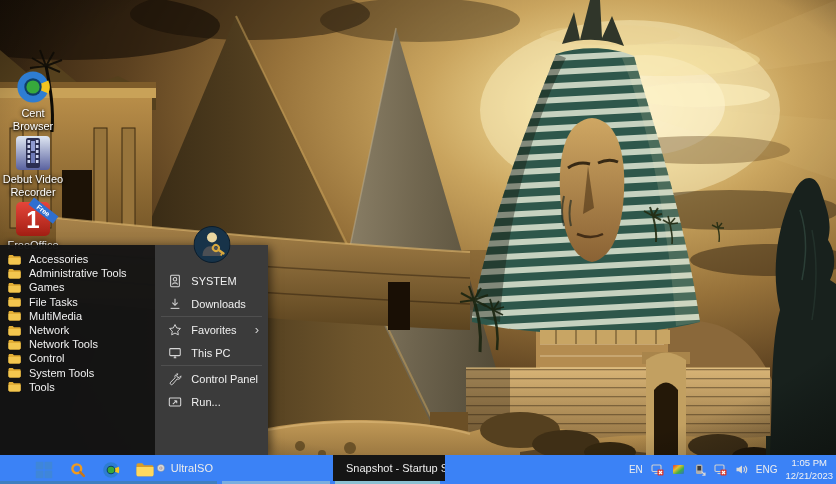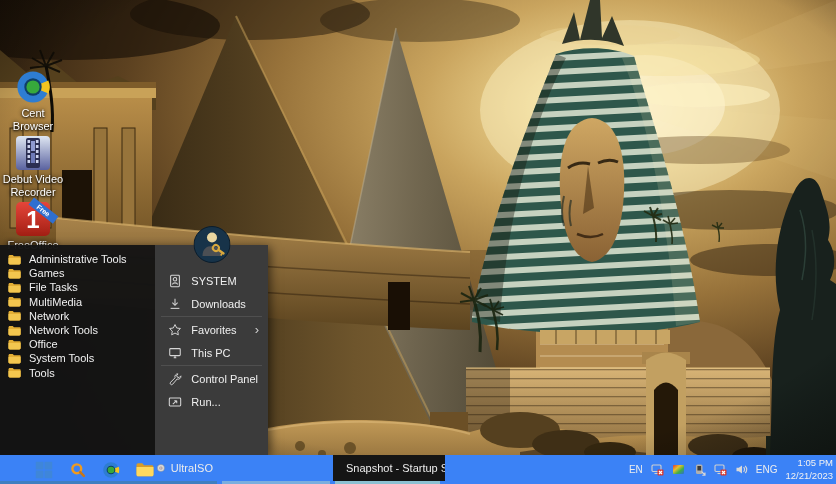--- a/index.html
+++ b/index.html
@@ -30,21 +30,21 @@
 
   
   .taskbar{position:absolute;left:0;bottom:0;width:836px;height:29px;background:#3b82f6;}
   .tb-ico{position:absolute;top:50%;transform:translate(-50%,-50%);cursor:pointer;line-height:0;}
   .app-btn{position:absolute;top:0;bottom:3px;display:flex;align-items:center;gap:6px;
     padding:0 7px;font-size:11px;color:#ececec;box-sizing:border-box;cursor:pointer;white-space:nowrap;overflow:hidden;}
   .strip{position:absolute;bottom:0;height:3px;}
   .tray{position:absolute;right:3px;top:0;height:100%;display:flex;align-items:center;gap:8px;
     font-size:10px;color:#ededed;}
   .tray .t-ic{line-height:0;cursor:pointer;}
-  .clock{text-align:right;font-size:9.5px;line-height:1.3;color:#f2f2f2;cursor:pointer;}
+  .clock{text-align:center;font-size:9.5px;line-height:1.3;color:#f2f2f2;cursor:pointer;}
 </style>
 </head>
 <body>
 
 <div class="screen">
 
   <svg class="wall" viewBox="0 0 836 484">
     <defs>
       <radialGradient id="sky" cx="0.73" cy="0.22" r="0.9">
         <stop offset="0" stop-color="#f8ecc0"></stop>
@@ -276,20 +276,27 @@
     <div class="dlabel">FreeOffice</div>
   </div>
 
   <div class="start-menu">
     <div class="menu-left">
       <div class="menu-row">
         <svg viewBox="0 0 14 11" width="13" height="11">
             <path d="M.5 2.2c0-.9.6-1.6 1.4-1.6h3.2l1.3 1.5h6c.8 0 1.3.6 1.3 1.4v5.8c0 .9-.6 1.6-1.4 1.6H1.9c-.8 0-1.4-.7-1.4-1.6z" fill="#e3ae35"></path>
             <path d="M.5 3.8h13v5.5c0 .9-.6 1.6-1.4 1.6H1.9c-.8 0-1.4-.7-1.4-1.6z" fill="#f3c64f"></path>
           </svg>
+        <span>Accessories</span>
+      </div>
+      <div class="menu-row">
+        <svg viewBox="0 0 14 11" width="13" height="11">
+            <path d="M.5 2.2c0-.9.6-1.6 1.4-1.6h3.2l1.3 1.5h6c.8 0 1.3.6 1.3 1.4v5.8c0 .9-.6 1.6-1.4 1.6H1.9c-.8 0-1.4-.7-1.4-1.6z" fill="#e3ae35"></path>
+            <path d="M.5 3.8h13v5.5c0 .9-.6 1.6-1.4 1.6H1.9c-.8 0-1.4-.7-1.4-1.6z" fill="#f3c64f"></path>
+          </svg>
         <span>Administrative Tools</span>
       </div>
       <div class="menu-row">
         <svg viewBox="0 0 14 11" width="13" height="11">
             <path d="M.5 2.2c0-.9.6-1.6 1.4-1.6h3.2l1.3 1.5h6c.8 0 1.3.6 1.3 1.4v5.8c0 .9-.6 1.6-1.4 1.6H1.9c-.8 0-1.4-.7-1.4-1.6z" fill="#e3ae35"></path>
             <path d="M.5 3.8h13v5.5c0 .9-.6 1.6-1.4 1.6H1.9c-.8 0-1.4-.7-1.4-1.6z" fill="#f3c64f"></path>
           </svg>
         <span>Games</span>
       </div>
       <div class="menu-row">
@@ -318,21 +325,21 @@
             <path d="M.5 2.2c0-.9.6-1.6 1.4-1.6h3.2l1.3 1.5h6c.8 0 1.3.6 1.3 1.4v5.8c0 .9-.6 1.6-1.4 1.6H1.9c-.8 0-1.4-.7-1.4-1.6z" fill="#e3ae35"></path>
             <path d="M.5 3.8h13v5.5c0 .9-.6 1.6-1.4 1.6H1.9c-.8 0-1.4-.7-1.4-1.6z" fill="#f3c64f"></path>
           </svg>
         <span>Network Tools</span>
       </div>
       <div class="menu-row">
         <svg viewBox="0 0 14 11" width="13" height="11">
             <path d="M.5 2.2c0-.9.6-1.6 1.4-1.6h3.2l1.3 1.5h6c.8 0 1.3.6 1.3 1.4v5.8c0 .9-.6 1.6-1.4 1.6H1.9c-.8 0-1.4-.7-1.4-1.6z" fill="#e3ae35"></path>
             <path d="M.5 3.8h13v5.5c0 .9-.6 1.6-1.4 1.6H1.9c-.8 0-1.4-.7-1.4-1.6z" fill="#f3c64f"></path>
           </svg>
-        <span>Office</span>
+        <span>Control</span>
       </div>
       <div class="menu-row">
         <svg viewBox="0 0 14 11" width="13" height="11">
             <path d="M.5 2.2c0-.9.6-1.6 1.4-1.6h3.2l1.3 1.5h6c.8 0 1.3.6 1.3 1.4v5.8c0 .9-.6 1.6-1.4 1.6H1.9c-.8 0-1.4-.7-1.4-1.6z" fill="#e3ae35"></path>
             <path d="M.5 3.8h13v5.5c0 .9-.6 1.6-1.4 1.6H1.9c-.8 0-1.4-.7-1.4-1.6z" fill="#f3c64f"></path>
           </svg>
         <span>System Tools</span>
       </div>
       <div class="menu-row">
         <svg viewBox="0 0 14 11" width="13" height="11">

